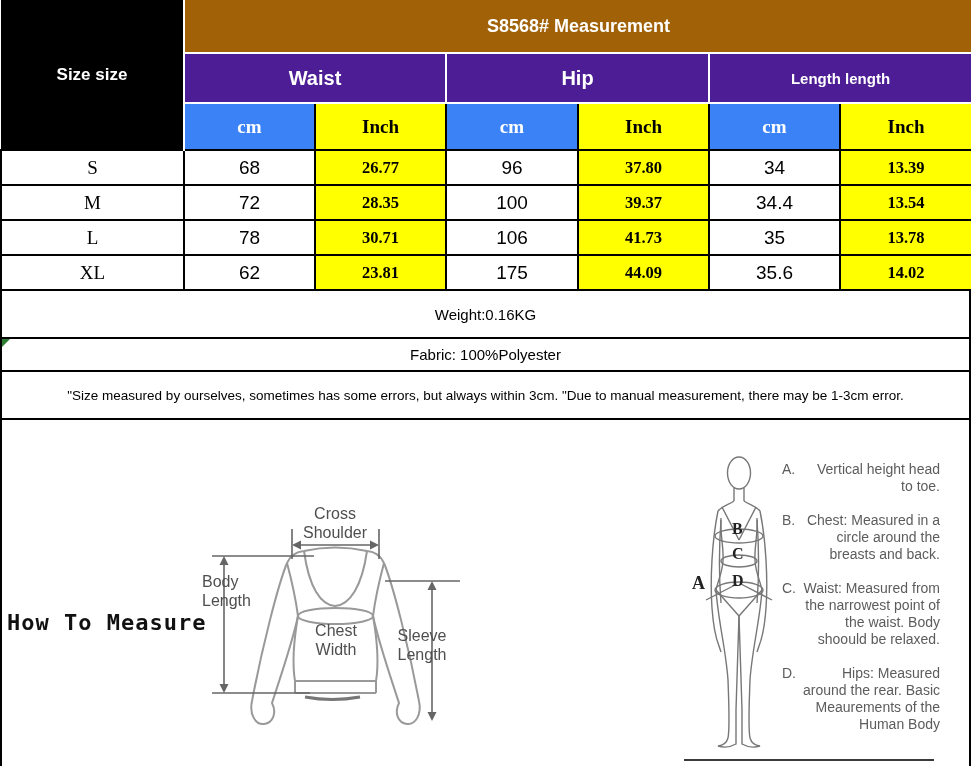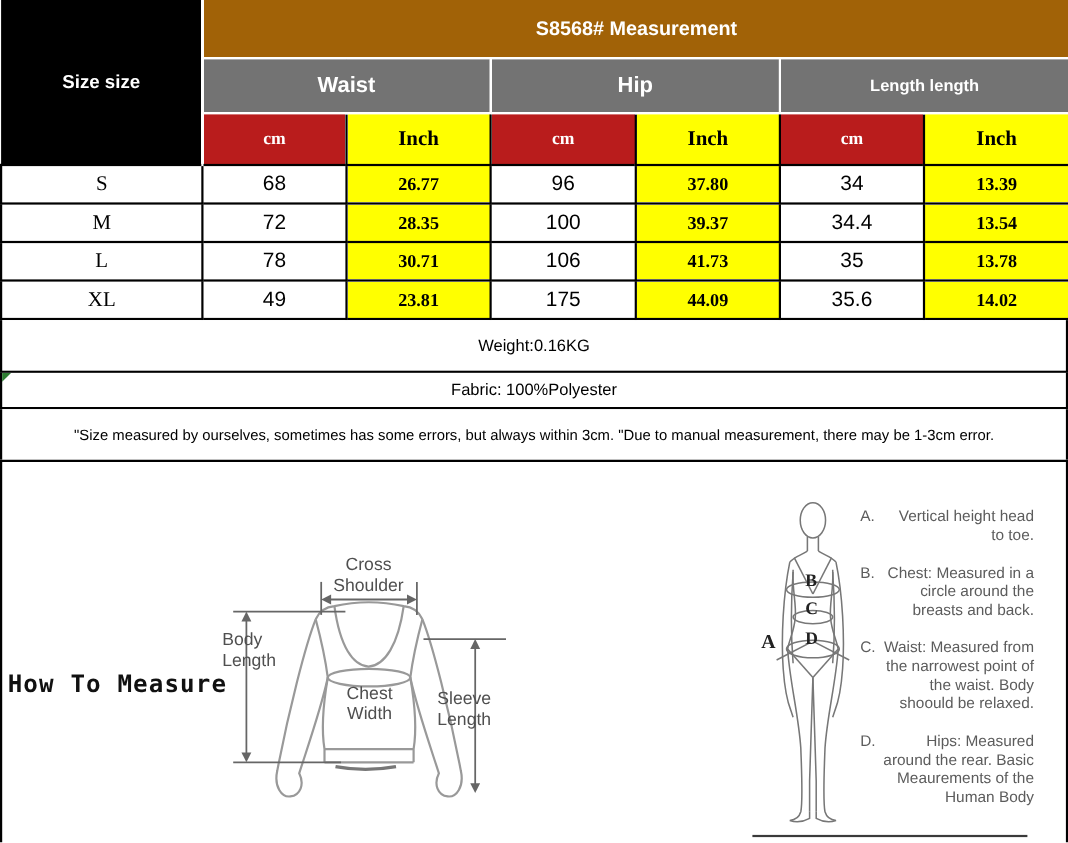--- a/index.html
+++ b/index.html
@@ -5,26 +5,26 @@
   html,body{margin:0;padding:0;background:#fff;}
   .page{position:relative;width:971px;height:766px;background:#fff;overflow:hidden;
         font-family:"Liberation Sans",sans-serif;color:#000;}
   
   table.chart{border-collapse:collapse;table-layout:fixed;width:971px;}
   table.chart td{padding:0;text-align:center;vertical-align:middle;overflow:hidden;}
   td.corner{background:#000;color:#fff;font-weight:bold;font-size:17px;
             border-right:2px solid #fff;}
   td.title{background:#a16207;color:#fff;font-weight:bold;font-size:18px;height:52px;
            border-bottom:2px solid #fff;}
-  td.group{background:#737373;color:#fff;font-weight:bold;font-size:20px;height:48px;
+  td.group{background:#4c1d95;color:#fff;font-weight:bold;font-size:20px;height:48px;
            border-bottom:2px solid #fff;border-left:2px solid #fff;border-right:2px solid #fff;}
   td.group.small{font-size:15px;}
   td.group.last{border-right:2px solid #000;}
-  td.unit-cm{background:#b91c1c;color:#fff;height:45px;
-             font-family:"Liberation Serif",serif;font-weight:bold;font-size:16px;}
+  td.unit-cm{background:#3b82f6;color:#fff;height:45px;
+             font-family:"Liberation Serif",serif;font-weight:bold;font-size:19px;}
   td.unit-inch{background:#ffff00;color:#000;height:45px;border:2px solid #000;
                font-family:"Liberation Serif",serif;font-weight:bold;font-size:19px;}
   td.size-cell{background:#fff;border:2px solid #000;height:33px;
                font-family:"Liberation Serif",serif;font-size:19px;}
   td.v-cm{background:#fff;border:2px solid #000;font-size:19px;}
   td.v-inch{background:#ffff00;border:2px solid #000;
             font-family:"Liberation Serif",serif;font-weight:bold;font-size:16.5px;}
   
   .full-row{box-sizing:border-box;width:971px;border:2px solid #000;border-top:none;
             display:flex;align-items:center;justify-content:center;position:relative;
@@ -107,21 +107,21 @@
         <td class="size-cell">L</td>
         <td class="v-cm">78</td>
         <td class="v-inch">30.71</td>
         <td class="v-cm">106</td>
         <td class="v-inch">41.73</td>
         <td class="v-cm">35</td>
         <td class="v-inch">13.78</td>
       </tr>
       <tr>
         <td class="size-cell">XL</td>
-        <td class="v-cm">49</td>
+        <td class="v-cm">62</td>
         <td class="v-inch">23.81</td>
         <td class="v-cm">175</td>
         <td class="v-inch">44.09</td>
         <td class="v-cm">35.6</td>
         <td class="v-inch">14.02</td>
       </tr>
     </tbody>
   </table>
 
   <div class="full-row weight-row">

